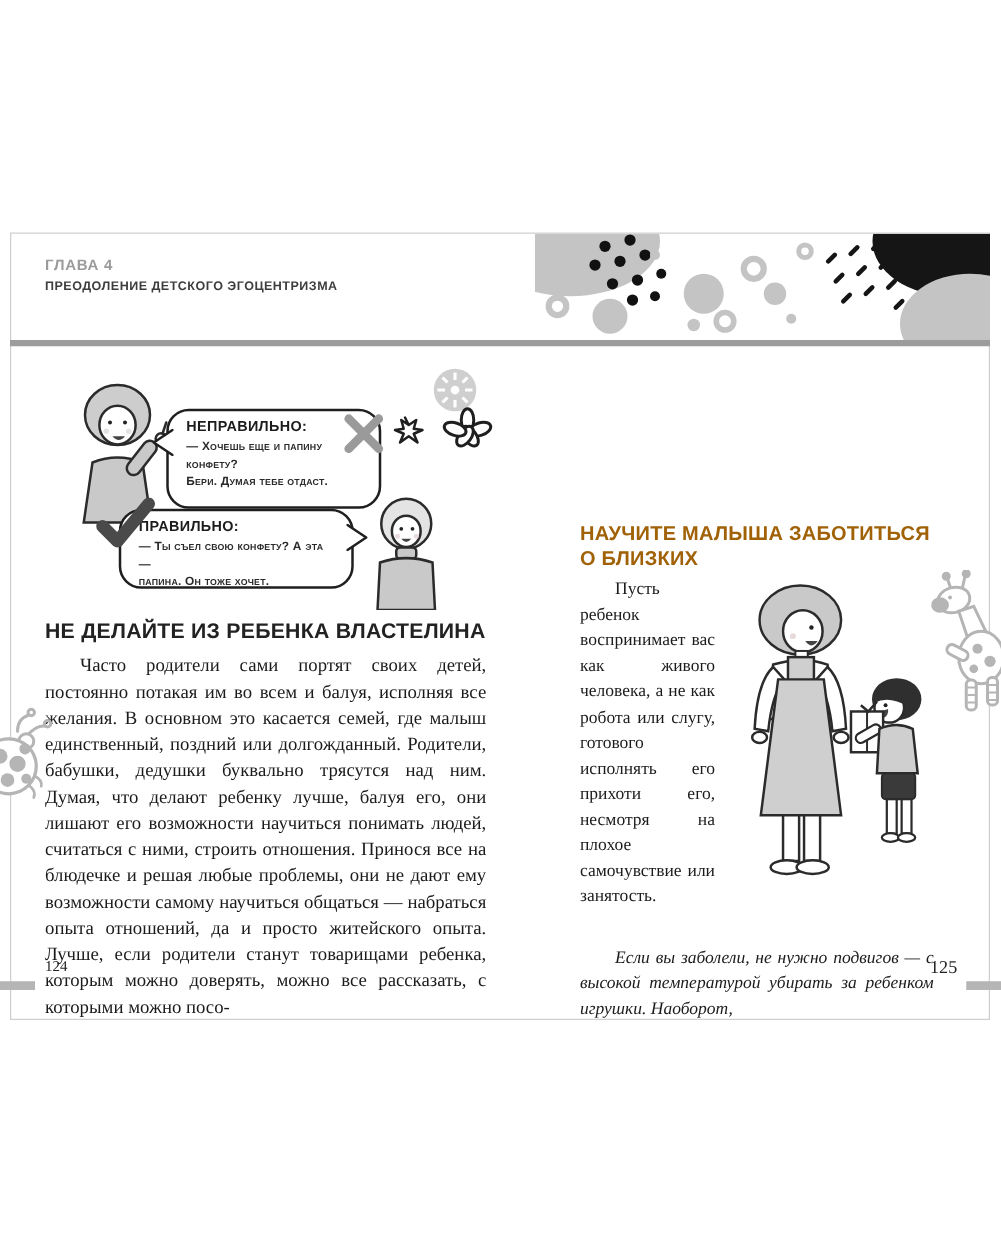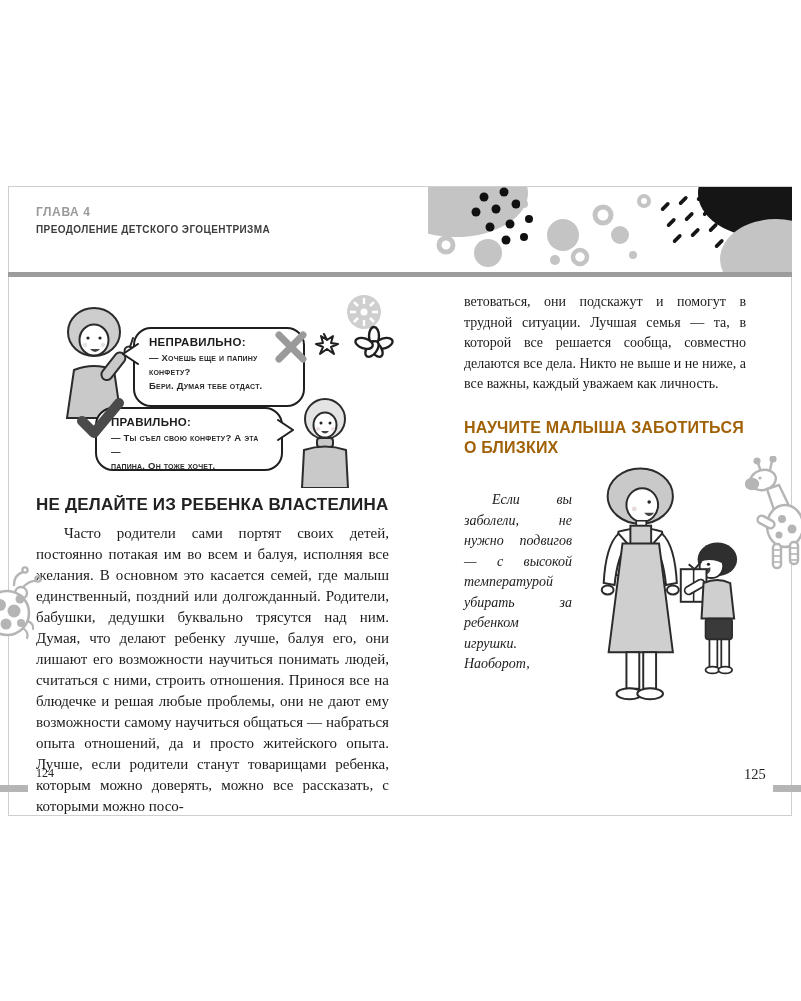--- a/index.html
+++ b/index.html
@@ -215,21 +215,20 @@
       <g fill="none" stroke="#b5b5b5" stroke-width="2.2" stroke-linecap="round">
         <path d="M34,74 q6,3 5,8"></path>
           <path d="M30,82 q5,4 3,9"></path>
       </g>
     </svg>
   </div>
 
   <div class="pnum-left">124</div>
   <div class="bar-left"></div>
 
-  <div class="body-cont">ветоваться, они подскажут и помогут в трудной ситуации. Лучшая семья — та, в которой все решается сообща, совместно делаются все дела. Никто не выше и не ниже, а все важны, каждый уважаем как личность.</div>
 
   <div class="h-right">НАУЧИТЕ МАЛЫША ЗАБОТИТЬСЯ О БЛИЗКИХ</div>
 
   <div class="flow">
     <div class="momkid">
       <svg width="168" height="242" viewBox="0 0 170 244">
 
         <ellipse cx="62" cy="32" rx="33" ry="28" fill="#c9c9c9" stroke="#2b2b2b" stroke-width="2"></ellipse>
         <ellipse cx="64" cy="41" rx="16" ry="17" fill="#fff" stroke="#2b2b2b" stroke-width="2"></ellipse>
         <circle cx="71" cy="38" r="1.8" fill="#222"></circle>
@@ -258,20 +257,21 @@
         <path d="M111,101 l6,5 7,-8" fill="none" stroke="#2b2b2b" stroke-width="2"></path>
         <rect x="106" y="120" width="22" height="8" rx="4" transform="rotate(-30 117 124)" fill="#fff" stroke="#2b2b2b" stroke-width="1.8"></rect>
         <path d="M126,120 q14,-6 27,0 l4,36 -33,0 z" fill="#cfcfcf" stroke="#2b2b2b" stroke-width="2"></path>
         <rect x="128" y="156" width="27" height="21" rx="3" fill="#3a3a3a" stroke="#2b2b2b" stroke-width="1.6"></rect>
         <rect x="132" y="177" width="8" height="28" fill="#fff" stroke="#2b2b2b" stroke-width="1.8"></rect>
         <rect x="144" y="177" width="8" height="28" fill="#fff" stroke="#2b2b2b" stroke-width="1.8"></rect>
         <ellipse cx="135" cy="208" rx="7" ry="3.5" fill="#fff" stroke="#2b2b2b" stroke-width="1.8"></ellipse>
         <ellipse cx="148" cy="208" rx="7" ry="3.5" fill="#fff" stroke="#2b2b2b" stroke-width="1.8"></ellipse>
       </svg>
     </div>
+    <p class="indent">Пусть ребенок воспринимает вас как живого человека, а не как робота или слугу, готового исполнять его прихоти его, несмотря на плохое самочувствие или занятость.</p>
     <p class="indent" style="margin-top:28px;font-style:italic;">Если вы заболели, не нужно подвигов — с высокой температурой убирать за ребенком игрушки. Наоборот,</p>
   </div>
 
   <div class="giraffe">
     <svg width="62" height="115" viewBox="0 0 62 115">
       <g stroke="#b5b5b5" stroke-width="2.4" fill="#fff" stroke-linecap="round">
         <line x1="16" y1="16" x2="13" y2="7"></line>
           <line x1="25" y1="14" x2="27" y2="5"></line>
         <circle cx="12" cy="5" r="2.4" fill="#b5b5b5"></circle>
           <circle cx="28" cy="3" r="2.4" fill="#b5b5b5"></circle>

